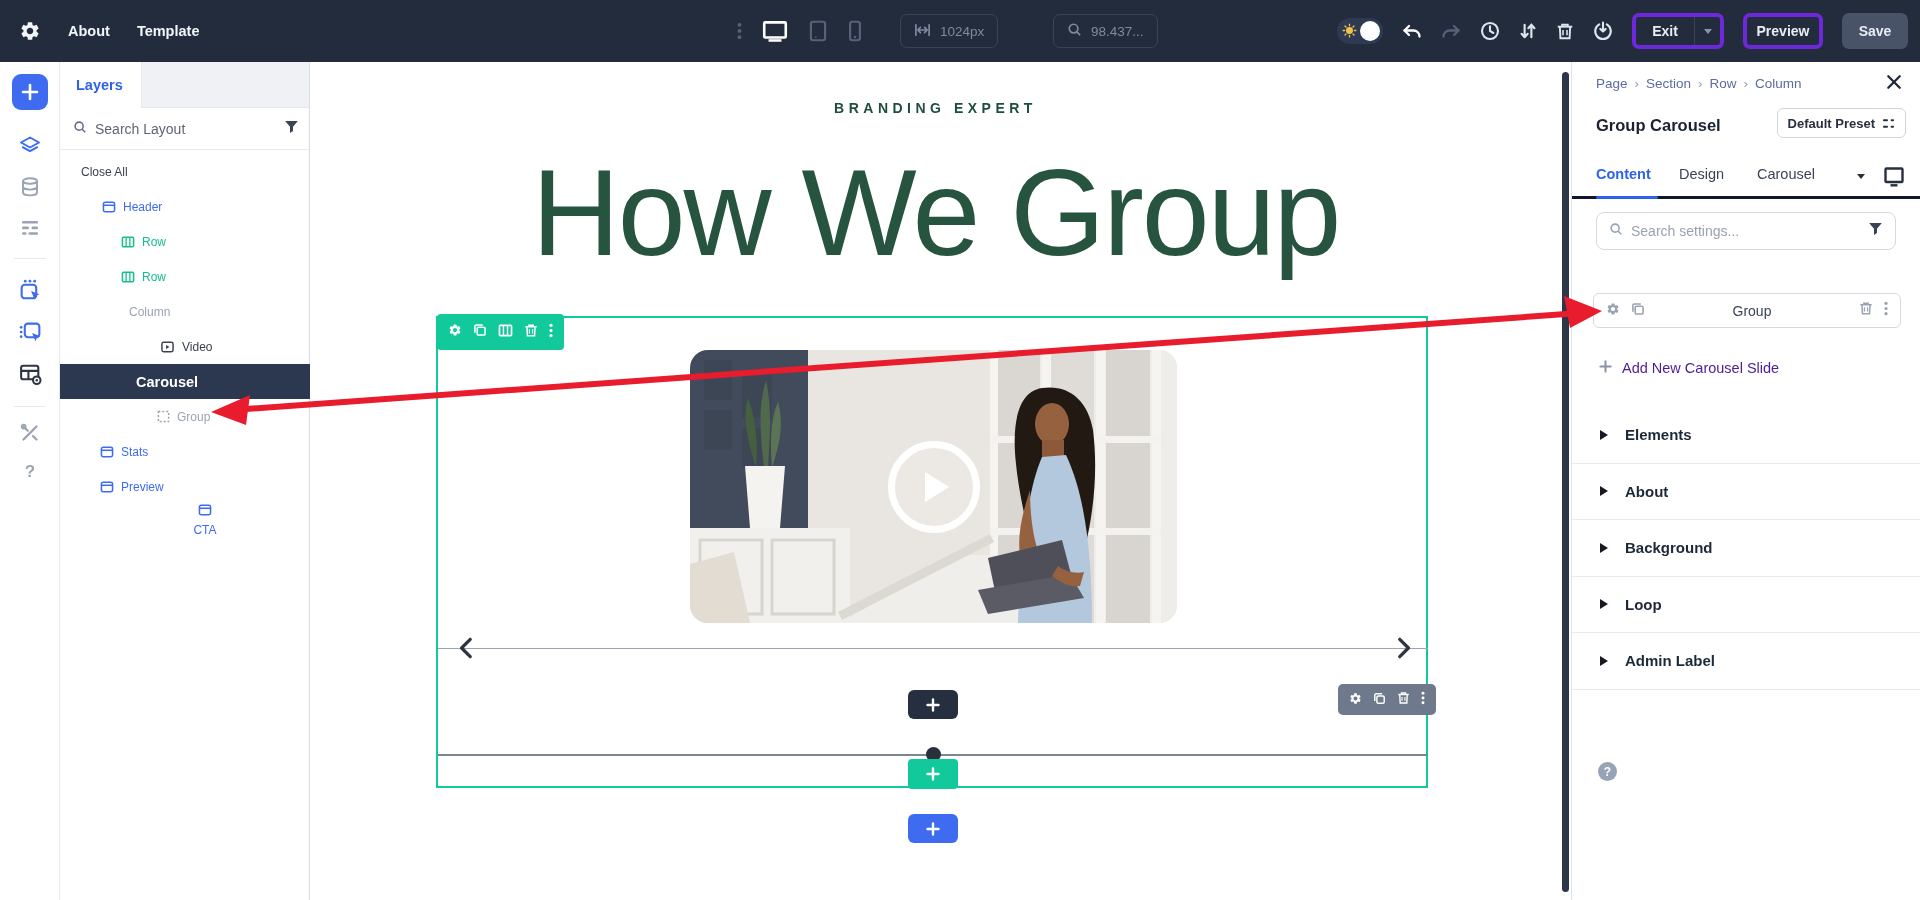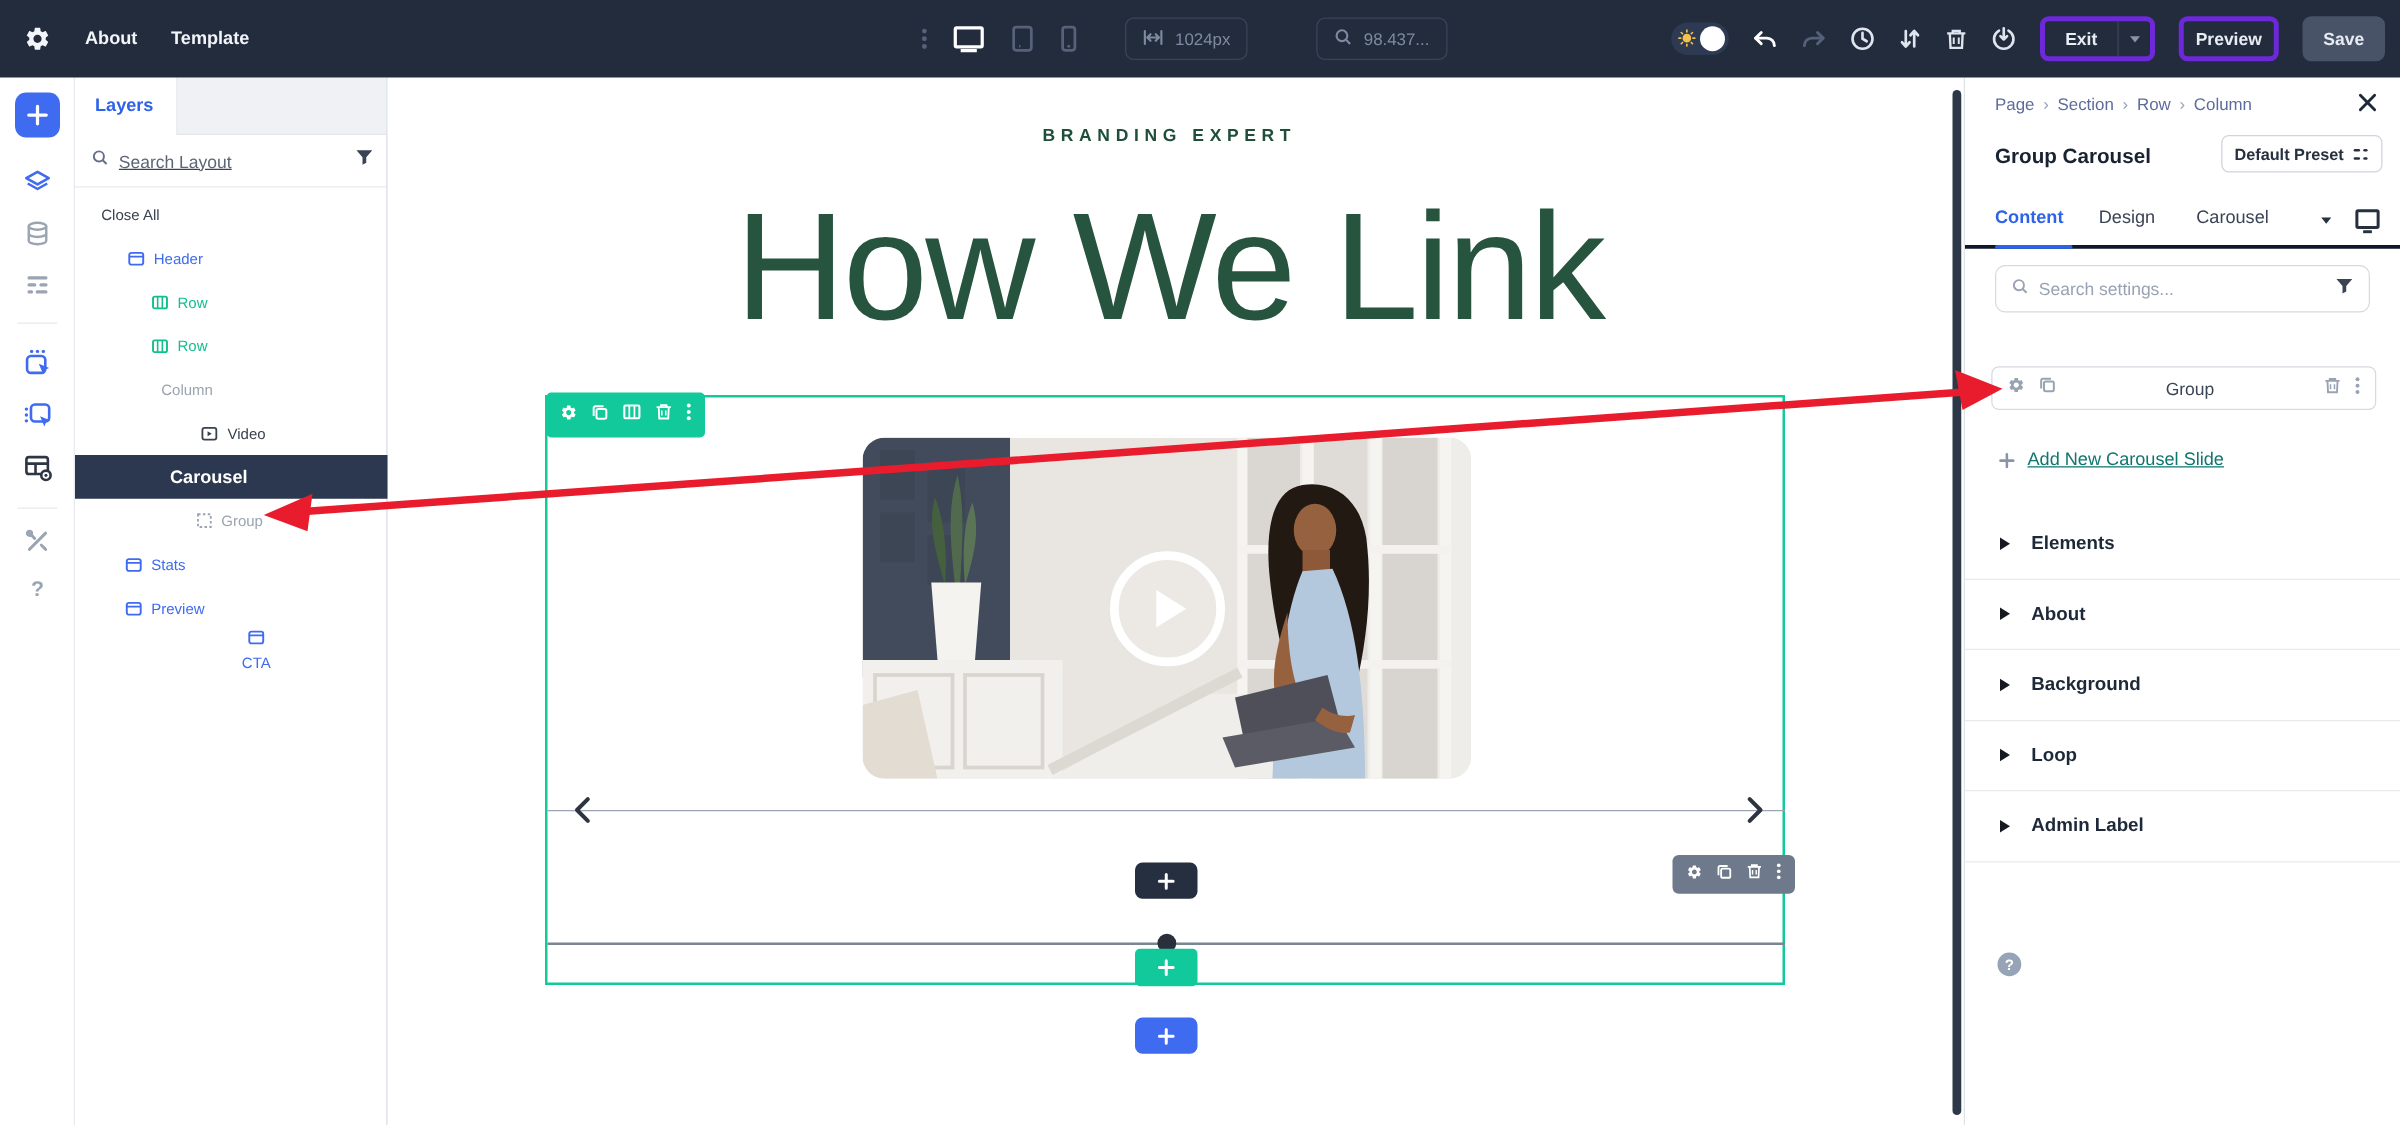--- a/index.html
+++ b/index.html
@@ -38,21 +38,21 @@
   .blue-ic { color:#3E6BF0; } .gray-ic { color:#9AA4B2; } .dark-ic { color:#2E3645; }
   .help-glyph { width:22px; height:22px; color:#9AA4B2; font-size:17px; font-weight:bold; text-align:center; }
   .help-glyph::before { content:"?"; }
 
   
   .layers { position:absolute; left:60px; top:62px; width:250px; height:838px; background:#fff; border-right:1px solid #D9DDE3; z-index:20; }
   .layers-tabs { height:46px; background:#EFF1F5; border-bottom:1px solid #E3E6EB; display:flex; }
   .layers-tab { height:46px; padding:0 18px 0 16px; background:#fff; border-right:1px solid #E3E6EB;
     display:flex; align-items:center; color:#2E62E9; font-size:14.5px; font-weight:bold; }
   .layers-search { height:42px; border-bottom:1px solid #E8EAEE; display:flex; align-items:center; padding:0 13px; gap:8px; }
-  .layers-search input { flex:1; border:none; outline:none; font-size:14px; color:#3A4454; font-family:inherit; background:transparent;text-decoration:underline; }
+  .layers-search input { flex:1; border:none; outline:none; font-size:14px; color:#3A4454; font-family:inherit; background:transparent; }
   .layers-search input::placeholder { color:#5D6676; }
   .tree { position:absolute; left:0; top:92px; width:250px; }
   .tree-row { height:35px; display:flex; align-items:center; gap:7px; font-size:12px; cursor:pointer; }
   .tree-row svg { flex:0 0 auto; }
   .t-dark { color:#3A424E; } .t-blue { color:#3E6BF0; } .t-green { color:#14BE8D; } .t-muted { color:#9AA4B2; }
   .t-selected { background:#2C3850; color:#FFFFFF; font-weight:bold; font-size:14.5px; }
 
   
   .canvas { position:absolute; left:310px; top:62px; width:1261px; height:838px; background:#fff; z-index:5; }
   .eyebrow { position:absolute; left:0; right:10px; top:38px; text-align:center; color:#1F4F3A;
@@ -93,21 +93,21 @@
   .tab-underline { position:absolute; left:24px; top:38px; width:62px; height:3px; background:#2E62E9; border-radius:2px; }
   .tab-caret { position:absolute; right:56px; top:16px; }
   .tab-device { position:absolute; right:16px; top:8px; color:#27303F; }
   .insp-search { position:absolute; left:24px; right:24px; top:150px; height:38px; border:1px solid #D5DAE1; border-radius:8px;
     display:flex; align-items:center; gap:8px; padding:0 12px; }
   .insp-search input { flex:1; border:none; outline:none; font-size:14px; font-family:inherit; color:#3A4454; background:transparent; }
   .insp-search input::placeholder { color:#98A2B3; }
   .group-row { position:absolute; left:21px; right:19px; top:231px; height:35px; border:1px solid #D5DAE1; border-radius:6px;
     display:flex; align-items:center; padding:0 12px; gap:11px; color:#98A2B3; }
   .group-row .grp-label { flex:1; text-align:center; color:#3A4454; font-size:14px; }
-  .add-new { position:absolute; left:27px; top:298px; display:flex; align-items:center; gap:10px; color:#0f766e; font-size:14.5px;text-decoration:underline; }
+  .add-new { position:absolute; left:27px; top:298px; display:flex; gap:10px; color:#4c1d95; font-size:14.5px; }
   .accordion { position:absolute; left:0; top:345px; width:349px; }
   .acc-row { height:56.5px; border-bottom:1px solid #E8EAEC; display:flex; align-items:center; padding-left:28px; gap:17px; cursor:pointer; }
   .acc-caret { width:0; height:0; border-top:5.5px solid transparent; border-bottom:5.5px solid transparent; border-left:8px solid #16191F; }
   .acc-label { font-size:15px; font-weight:bold; color:#1D2939; }
   .help-circle { position:absolute; left:26px; top:700px; width:19px; height:19px; border-radius:50%; background:#97A3B6;
     color:#fff; font-size:12px; font-weight:bold; display:flex; align-items:center; justify-content:center; }
   .help-circle::before { content:"?"; }
 
   .annotation { position:absolute; left:0; top:0; width:1920px; height:900px; z-index:40; pointer-events:none; }
 </style>
@@ -389,21 +389,21 @@
             <rect x="1.5" y="1.5" width="13" height="11" rx="2"></rect>
             <path d="M1.5 5h13"></path>
           </svg>
         <span>CTA</span>
       </div>
     </div>
   </div>
 
   <div class="canvas">
     <div class="eyebrow">BRANDING EXPERT</div>
-    <div class="big-heading">How We Link</div>
+    <div class="big-heading">How We Group</div>
 
     <div class="selection"></div>
 
     <div class="badge badge-green">
       <span><svg width="14" height="14" viewBox="0 0 24 24" fill="#fff">
             <path d="M19.14 12.94c.04-.3.06-.61.06-.94s-.02-.64-.07-.94l2.03-1.58c.18-.14.23-.41.12-.61l-1.92-3.32c-.12-.22-.37-.29-.59-.22l-2.39.96c-.5-.38-1.03-.7-1.62-.94l-.36-2.54c-.04-.24-.24-.41-.48-.41h-3.84c-.24 0-.43.17-.47.41l-.36 2.54c-.59.24-1.13.57-1.62.94l-2.39-.96c-.22-.08-.47 0-.59.22L2.74 8.87c-.12.21-.08.47.12.61l2.03 1.58c-.05.3-.09.63-.09.94s.02.64.07.94l-2.03 1.58c-.18.14-.23.41-.12.61l1.92 3.32c.12.22.37.29.59.22l2.39-.96c.5.38 1.03.7 1.62.94l.36 2.54c.05.24.24.41.48.41h3.84c.24 0 .44-.17.47-.41l.36-2.54c.59-.24 1.13-.56 1.62-.94l2.39.96c.22.08.47 0 .59-.22l1.92-3.32c.12-.22.07-.47-.12-.61l-2.01-1.58zM12 15.6c-1.98 0-3.6-1.62-3.6-3.6s1.62-3.6 3.6-3.6 3.6 1.62 3.6 3.6-1.62 3.6-3.6 3.6z"></path>
           </svg></span>
       <span><svg width="14" height="14" viewBox="0 0 16 16" fill="none" stroke="#fff" stroke-width="1.8">
             <rect x="4.8" y="4.8" width="9" height="9" rx="1.6"></rect>
             <path d="M11.2 2.2H3.8A1.6 1.6 0 002.2 3.8v7.4"></path>

